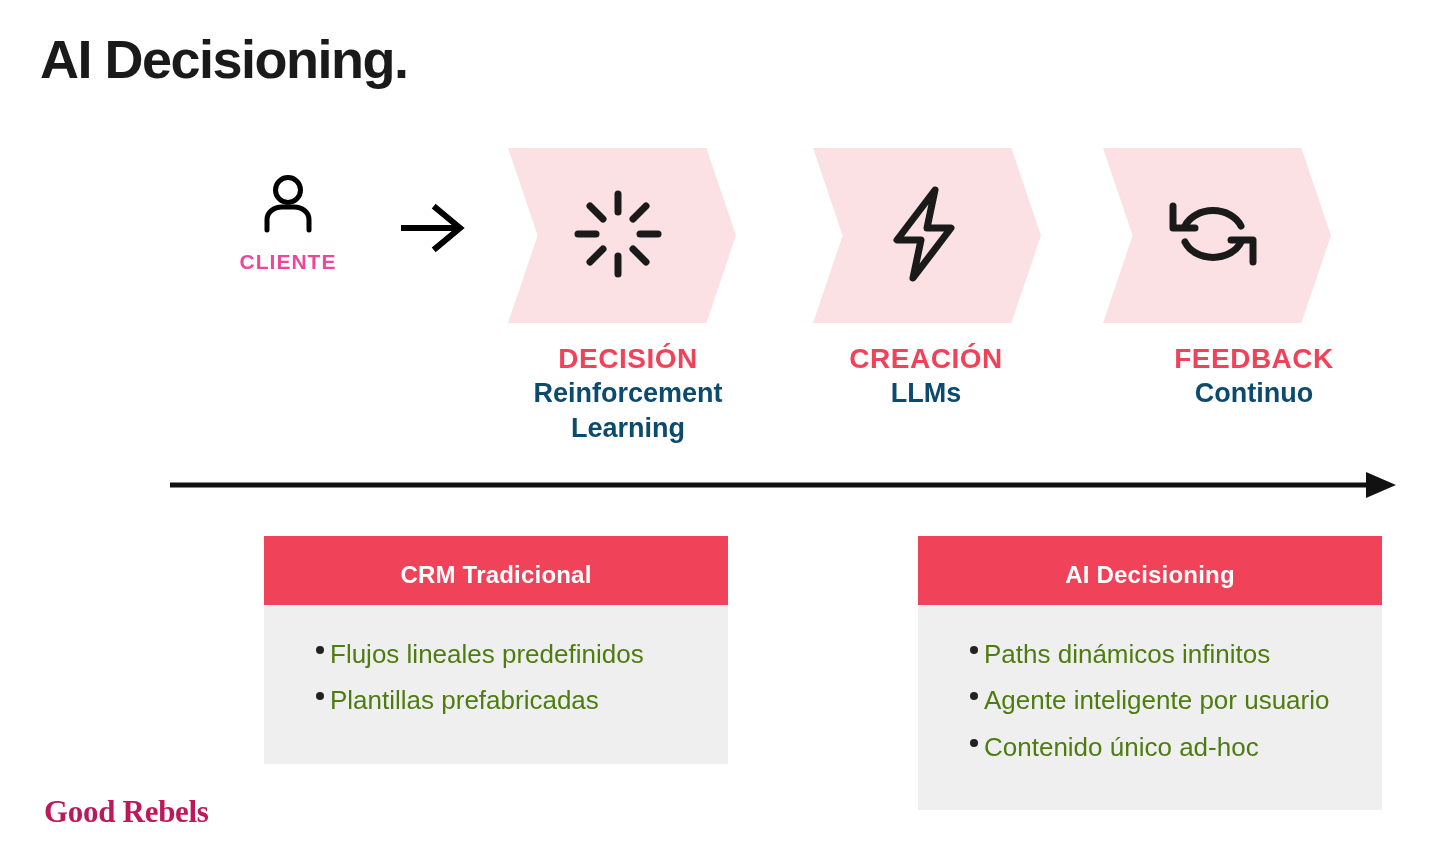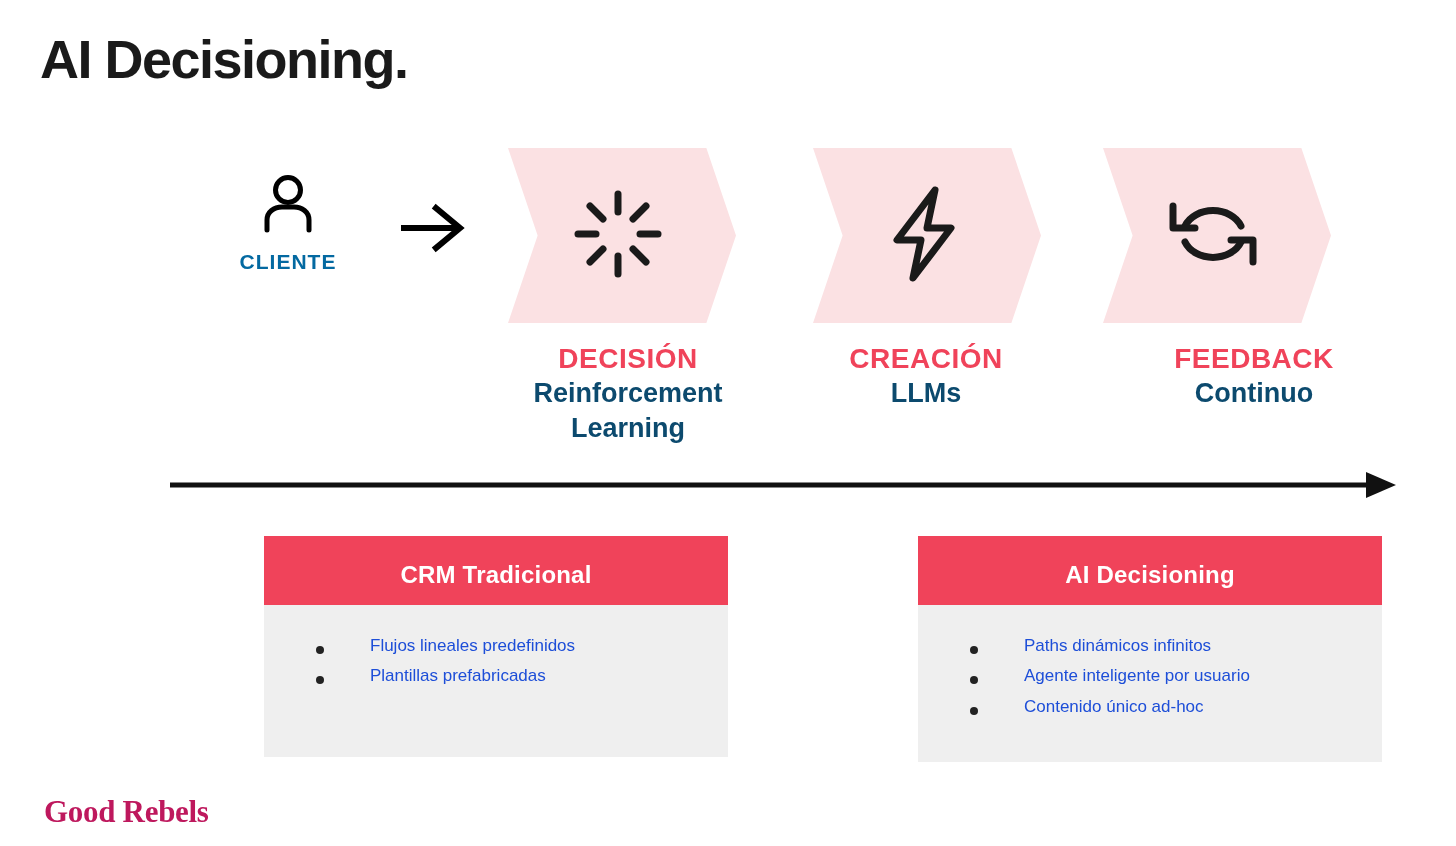--- a/index.html
+++ b/index.html
@@ -36,21 +36,21 @@
     top: 168px;
     width: 120px;
     text-align: center;
   }
   .client-icon { display: block; margin: 0 auto; }
   .client-label {
     margin-top: 6px;
     font-size: 21px;
     font-weight: 800;
     letter-spacing: 1px;
-    color: #0369a1;
+    color: #ec4899;
   }
 
   .flow-arrow {
     position: absolute;
     left: 398px;
     top: 198px;
   }
 
   
   .chevron-row {
@@ -126,24 +126,24 @@
     letter-spacing: 0.2px;
   }
   .card-body {
     background: #EFEFEF;
     padding: 26px 10px 40px 0;
     min-height: 152px;
   }
   .card-list { list-style: none; }
   .card-list li {
     position: relative;
-    font-size: 17px;
-    color: #1d4ed8;
+    font-size: 26px;
+    color: #4d7c0f;
     line-height: 1.78;
-    padding-left: 106px;
+    padding-left: 66px;
   }
   .card-list li::before {
     content: "";
     position: absolute;
     left: 52px;
     top: 15px;
     width: 8px;
     height: 8px;
     border-radius: 50%;
     background: #222222;

